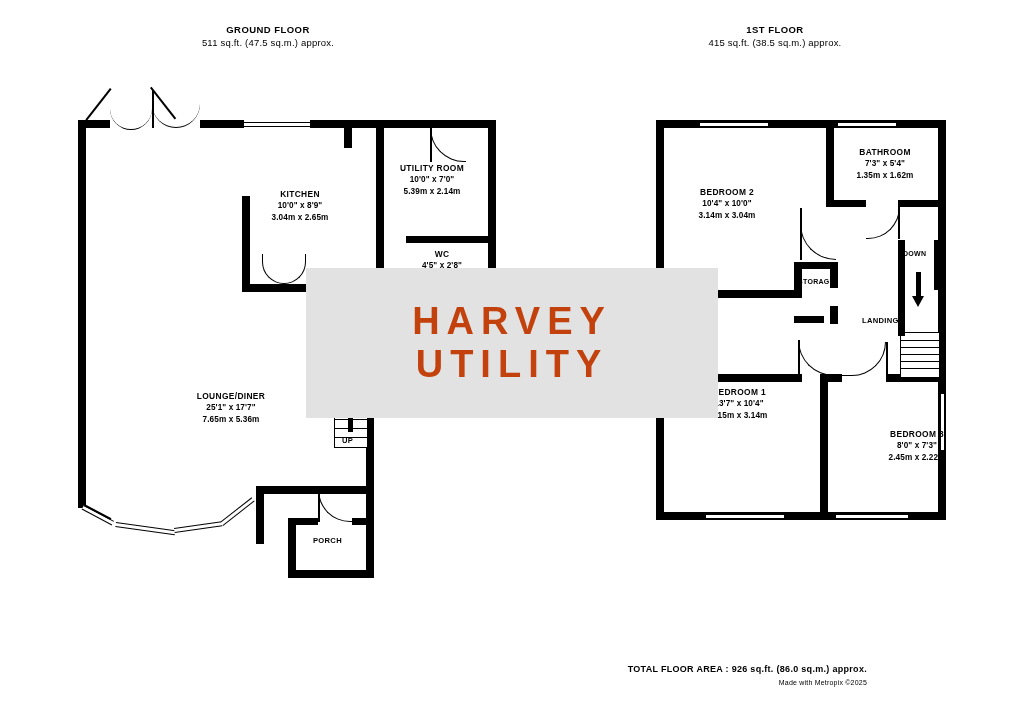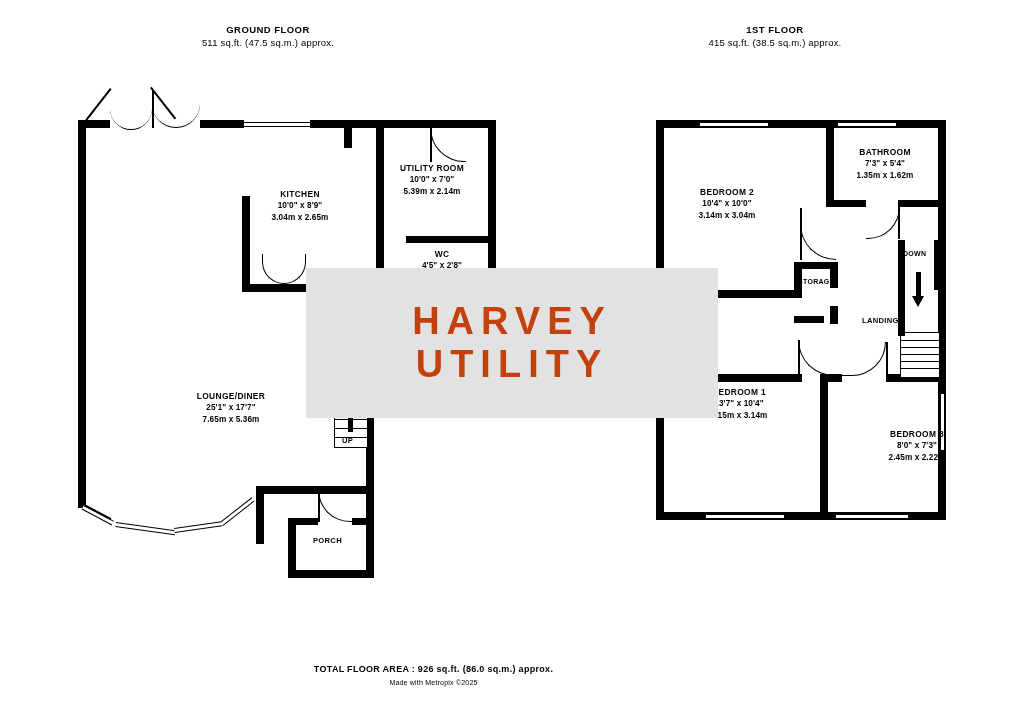--- a/index.html
+++ b/index.html
@@ -96,21 +96,21 @@
     font-size: 38px;
     font-weight: bold;
     letter-spacing: 7px;
     line-height: 1.12;
     white-space: nowrap;
   }
 
   .footer {
     position: absolute;
     width: 100%;
-    text-align: center;
+    text-align: right;
     white-space: nowrap;
   }
   .footer .f1 { font-size: 9px; font-weight: bold; letter-spacing: .3px; }
   .footer .f2 { font-size: 7px; margin-top: 5px; letter-spacing: .2px; }
 </style>
 </head>
 <body>
 
 <div id="stage">
 

